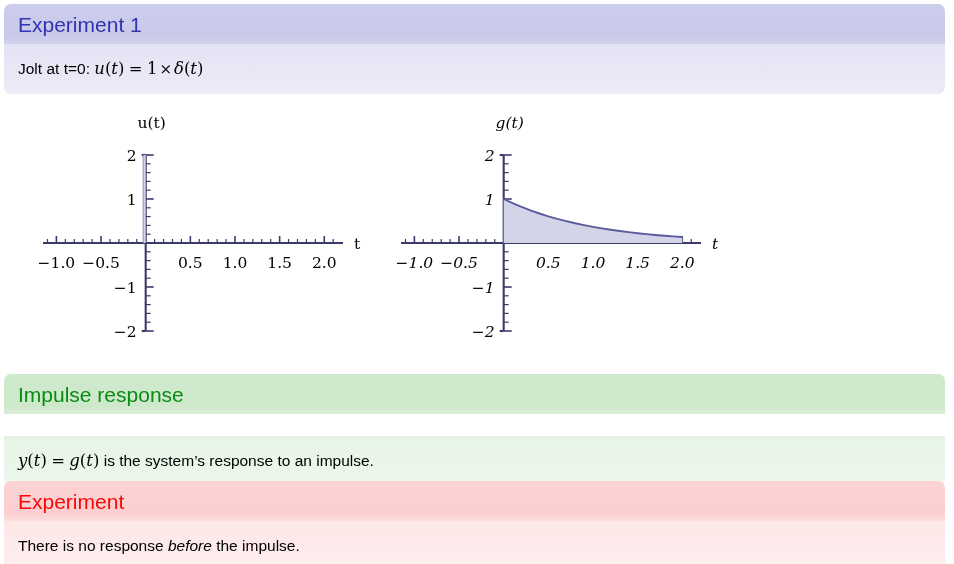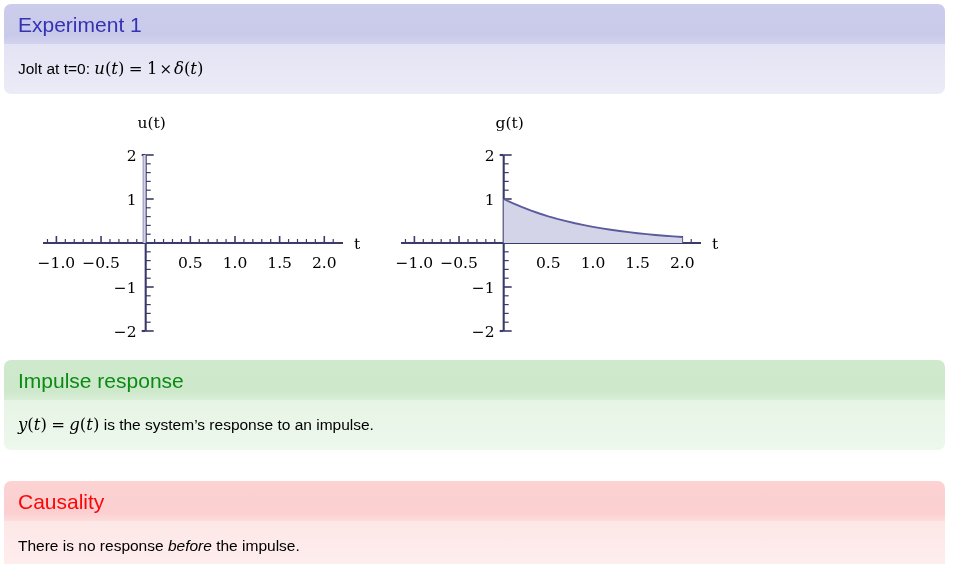--- a/index.html
+++ b/index.html
@@ -48,20 +48,21 @@
     background: linear-gradient(to bottom, #e3e3f4 0%, #e8e8f6 60%, #ececf8 100%);
   }
 
   
   .block-green .block-title {
     background: linear-gradient(to bottom, #cfe9cd 0%, #cde8cb 78%, #d9eed7 100%);
     color: #0b8a14;
   }
   .block-green .block-body {
     background: linear-gradient(to bottom, #e6f4e5 0%, #eaf6e9 60%, #eef8ed 100%);
+    margin-top: 22px;
   }
 
   
   .block-red .block-title {
     background: linear-gradient(to bottom, #fcd2d2 0%, #fbcfcf 78%, #fddcdc 100%);
     color: #fb0707;
   }
   .block-red .block-body {
     background: linear-gradient(to bottom, #fde7e7 0%, #feebeb 60%, #feefef 100%);
   }
@@ -90,21 +91,21 @@
     left: 0;
     top: 104px;
     width: 796px;
     height: 250px;
   }
   .figure {
     position: absolute;
     top: 0;
   }
   #figure-u { left: 10px; }
-  #figure-g { left: 368px; }
+  #figure-g { left: 368px; font-style: italic; }
 
   svg text { font-family: "DejaVu Serif", serif; fill: #000000; }
   .ax-num { font-size: 15.5px; }
   .ax-name { font-size: 15.5px; }
 </style>
 </head>
 <body>
 
 <div class="slide">
 
@@ -265,32 +266,32 @@
           <text x="126.69113149847095" y="233" text-anchor="end" class="ax-num">−2</text>
           <text x="126.69113149847095" y="189" text-anchor="end" class="ax-num">−1</text>
           <text x="126.69113149847095" y="101" text-anchor="end" class="ax-num">1</text>
           <text x="126.69113149847095" y="57" text-anchor="end" class="ax-num">2</text>
           <text x="347" y="145" text-anchor="middle" class="ax-name">t</text>
         </svg>
     </div>
 
   </div>
 
-  <div class="block block-green" id="block-impulse" style="top:360px;">
+  <div class="block block-green" id="block-impulse" style="top:374px;">
     <div class="block-title">Impulse response</div>
     <div class="block-body">
       <span class="mathit">y</span><span class="mathrm">(</span><span class="mathit">t</span><span class="mathrm">)</span>
       <span class="mathrm">=</span>
       <span class="mathit">g</span><span class="mathrm">(</span><span class="mathit">t</span><span class="mathrm">)</span>
       <span>is the system’s response to an impulse.</span>
     </div>
   </div>
 
   <div class="block block-red" id="block-causality" style="top:481px;">
-    <div class="block-title">Causality</div>
+    <div class="block-title">Experiment</div>
     <div class="block-body">
       <span>There is no response</span>
       <span class="italic-word">before</span>
       <span>the impulse.</span>
     </div>
   </div>
 
 </div>
 
 </body></html>

